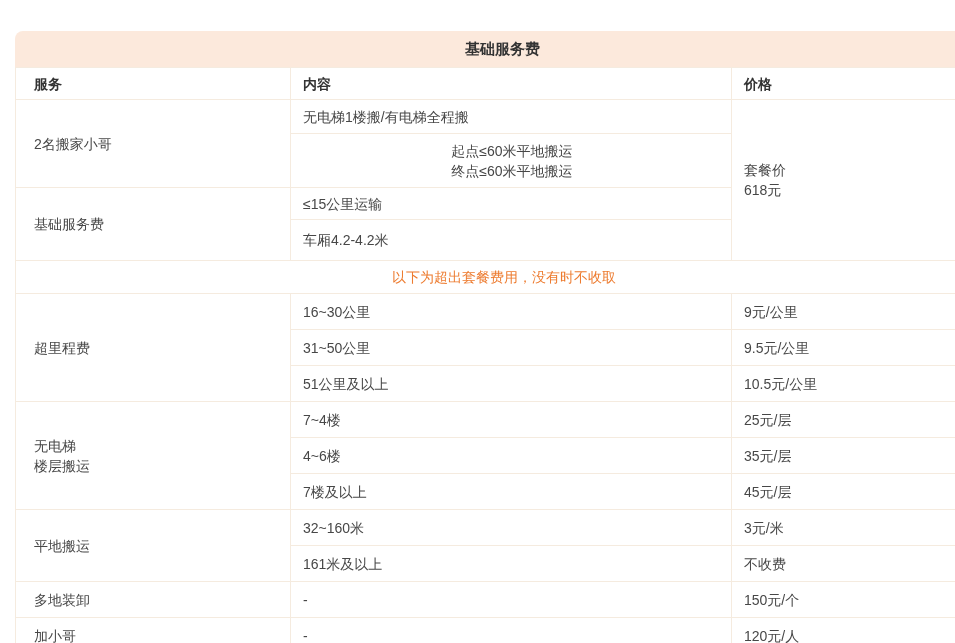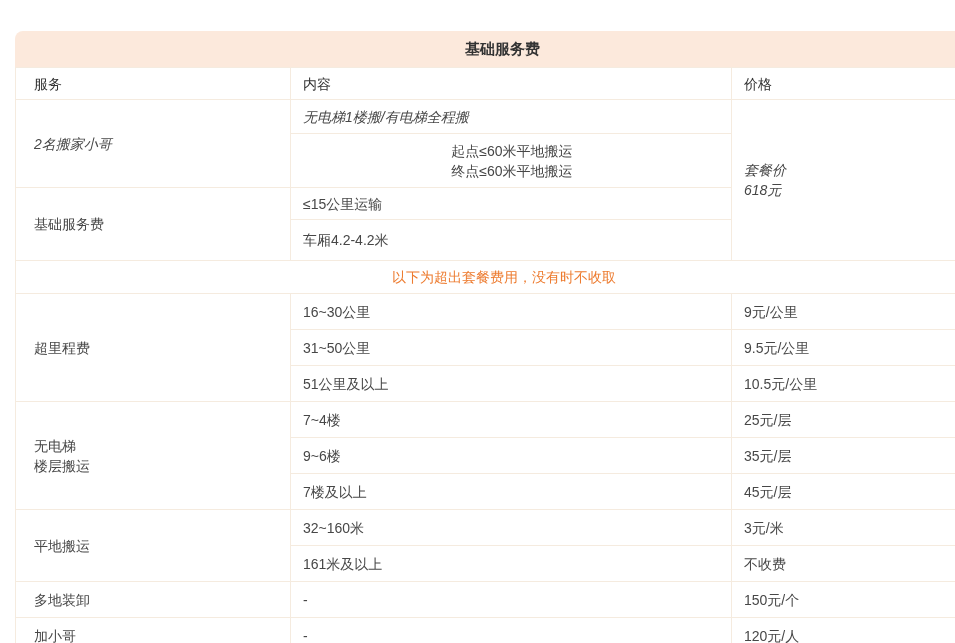--- a/index.html
+++ b/index.html
@@ -41,27 +41,27 @@
     vertical-align: middle;
     font-size: 14px;
     color: #474747;
     padding: 0 10px 0 12px;
     line-height: 20px;
     text-align: left;
     overflow: hidden;
     white-space: nowrap;
   }
   th {
-    font-weight: normal;
+    font-weight: bold;
     color: #333333;
     height: 31px;
   }
   th.svc, td.svc { padding-left: 18px; }
   .line { display: block; }
-  tr.h33 td { height: 33px; font-style: italic; }
+  tr.h33 td { height: 33px; }
   tr.h53 td { height: 53px; text-align: center; }
   tr.h31 td { height: 31px; }
   tr.h40 td { height: 40px; }
   tr.h32 td { height: 32px; }
   tr.h35 td { height: 35px; margin-left: 36px; }
   td.notice {
     text-align: center;
     color: #ed7b2f;
   }
 </style>
@@ -126,21 +126,21 @@
 
       <tr class="h35">
         <td class="svc" rowspan="3">
           <span class="line">无电梯</span>
           <span class="line">楼层搬运</span>
         </td>
         <td>7~4楼</td>
         <td>25元/层</td>
       </tr>
       <tr class="h35">
-        <td>9~6楼</td>
+        <td>4~6楼</td>
         <td>35元/层</td>
       </tr>
       <tr class="h35">
         <td>7楼及以上</td>
         <td>45元/层</td>
       </tr>
 
       <tr class="h35">
         <td class="svc" rowspan="2">平地搬运</td>
         <td>32~160米</td>

